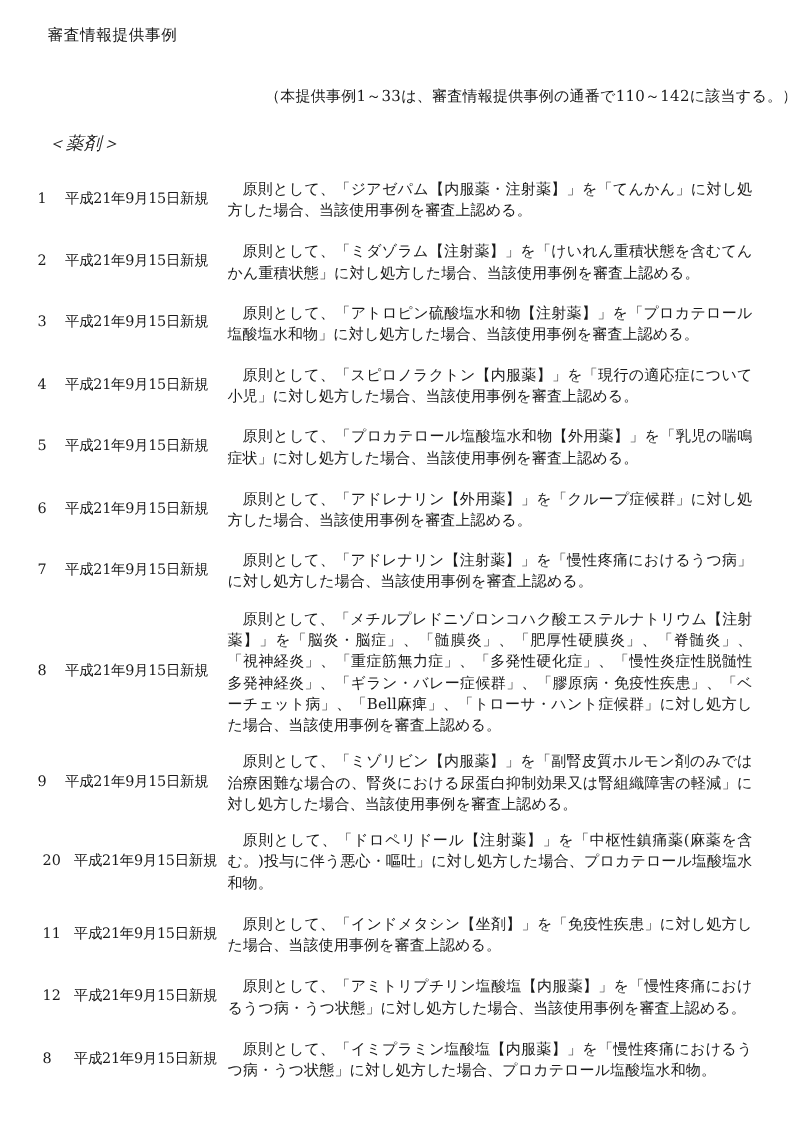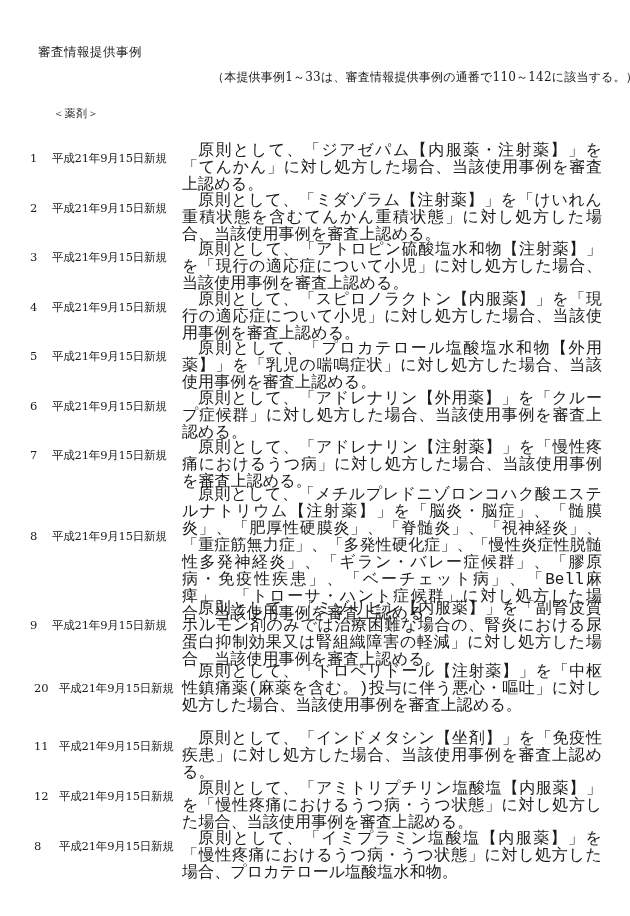--- a/index.html
+++ b/index.html
@@ -1,33 +1,33 @@
 <!DOCTYPE html>
 <html><head>
 <meta charset="utf-8">
 <style>
   html, body { margin: 0; padding: 0; background: #ffffff; }
   body {
     width: 630px; height: 916px; position: relative; overflow: hidden;
     font-family: "DejaVu Serif", "Liberation Serif", serif;
     color: #1a1a1a; font-size: 12px;
   }
-  .title { position: absolute; left: 38px; top: 44px; font-size: 12.5px; letter-spacing: 0.5px; text-align: center; }
+  .title { position: absolute; left: 38px; top: 20px; font-size: 12.5px; letter-spacing: 0.5px; text-align: center; }
   .note { position: absolute; left: 212px; top: 69px; font-size: 12px; white-space: nowrap; letter-spacing: 0.2px; }
-  .section { position: absolute; left: 53px; top: 106px; font-size: 11px; letter-spacing: 0.5px; }
+  .section { position: absolute; left: 38px; top: 106px; font-size: 14px; letter-spacing: 0.5px; font-style: italic; }
   .rows { position: absolute; left: 0; top: 0; width: 630px; }
   .row { position: absolute; left: 0; width: 630px; display: flex; align-items: center; }
   .num { position: absolute; left: 30px; width: 14px; text-align: left; font-size: 11.5px; }
   .num.two { left: 34px; }
   .date { position: absolute; left: 52px; font-size: 11.5px; white-space: nowrap; letter-spacing: -0.2px; }
   .date.shift { left: 59px; }
   .body {
     position: absolute; left: 182px; width: 420px;
-    font-size: 16px; line-height: 17px; letter-spacing: 0.1px;
-    text-indent: 1em; text-align: justify; font-family: Liberation Mono, monospace;
+    font-size: 12px; line-height: 17px; letter-spacing: 0.1px;
+    text-indent: 1em; text-align: justify;
   }
 </style>
 </head>
 <body>
 
 <div class="title">審査情報提供事例</div>
 <div class="note">（本提供事例1～33は、審査情報提供事例の通番で110～142に該当する。）</div>
 <div class="section">＜薬剤＞</div>
 
 <div class="rows">
@@ -37,21 +37,21 @@
     <div class="body" style="top:-8px">原則として、「ジアゼパム【内服薬・注射薬】」を「てんかん」に対し処方した場合、当該使用事例を審査上認める。</div>
   </div>
   <div class="row" style="top:201px;height:17px;">
     <span class="num" style="top:0">2</span>
     <span class="date" style="top:0">平成21年9月15日新規</span>
     <div class="body" style="top:-8px">原則として、「ミダゾラム【注射薬】」を「けいれん重積状態を含むてんかん重積状態」に対し処方した場合、当該使用事例を審査上認める。</div>
   </div>
   <div class="row" style="top:250px;height:17px;">
     <span class="num" style="top:0">3</span>
     <span class="date" style="top:0">平成21年9月15日新規</span>
-    <div class="body" style="top:-8px">原則として、「アトロピン硫酸塩水和物【注射薬】」を「現行の適応症について小児」に対し処方した場合、当該使用事例を審査上認める。</div>
+    <div class="body" style="top:-8px">原則として、「アトロピン硫酸塩水和物【注射薬】」を「プロカテロール塩酸塩水和物」に対し処方した場合、当該使用事例を審査上認める。</div>
   </div>
   <div class="row" style="top:300px;height:17px;">
     <span class="num" style="top:0">4</span>
     <span class="date" style="top:0">平成21年9月15日新規</span>
     <div class="body" style="top:-8px">原則として、「スピロノラクトン【内服薬】」を「現行の適応症について小児」に対し処方した場合、当該使用事例を審査上認める。</div>
   </div>
   <div class="row" style="top:349px;height:17px;">
     <span class="num" style="top:0">5</span>
     <span class="date" style="top:0">平成21年9月15日新規</span>
     <div class="body" style="top:-8px">原則として、「プロカテロール塩酸塩水和物【外用薬】」を「乳児の喘鳴症状」に対し処方した場合、当該使用事例を審査上認める。</div>
@@ -72,21 +72,21 @@
     <div class="body" style="top:-42px">原則として、「メチルプレドニゾロンコハク酸エステルナトリウム【注射薬】」を「脳炎・脳症」、「髄膜炎」、「肥厚性硬膜炎」、「脊髄炎」、「視神経炎」、「重症筋無力症」、「多発性硬化症」、「慢性炎症性脱髄性多発神経炎」、「ギラン・バレー症候群」、「膠原病・免疫性疾患」、「ベーチェット病」、「Bell麻痺」、「トローサ・ハント症候群」に対し処方した場合、当該使用事例を審査上認める。</div>
   </div>
   <div class="row" style="top:618px;height:17px;">
     <span class="num" style="top:0">9</span>
     <span class="date" style="top:0">平成21年9月15日新規</span>
     <div class="body" style="top:-17px">原則として、「ミゾリビン【内服薬】」を「副腎皮質ホルモン剤のみでは治療困難な場合の、腎炎における尿蛋白抑制効果又は腎組織障害の軽減」に対し処方した場合、当該使用事例を審査上認める。</div>
   </div>
   <div class="row" style="top:681px;height:17px;">
     <span class="num two" style="top:0">20</span>
     <span class="date shift" style="top:0">平成21年9月15日新規</span>
-    <div class="body" style="top:-17px">原則として、「ドロペリドール【注射薬】」を「中枢性鎮痛薬(麻薬を含む。)投与に伴う悪心・嘔吐」に対し処方した場合、当該使用事例を審査上認める。</div>
+    <div class="body" style="top:-17px">原則として、「ドロペリドール【注射薬】」を「中枢性鎮痛薬(麻薬を含む。)投与に伴う悪心・嘔吐」に対し処方した場合、プロカテロール塩酸塩水和物。</div>
   </div>
   <div class="row" style="top:739px;height:17px;padding-left:16px;">
     <span class="num two" style="top:0">11</span>
     <span class="date shift" style="top:0">平成21年9月15日新規</span>
     <div class="body" style="top:-8px">原則として、「インドメタシン【坐剤】」を「免疫性疾患」に対し処方した場合、当該使用事例を審査上認める。</div>
   </div>
   <div class="row" style="top:789px;height:17px;">
     <span class="num two" style="top:0">12</span>
     <span class="date shift" style="top:0">平成21年9月15日新規</span>
     <div class="body" style="top:-8px">原則として、「アミトリプチリン塩酸塩【内服薬】」を「慢性疼痛におけるうつ病・うつ状態」に対し処方した場合、当該使用事例を審査上認める。</div>

